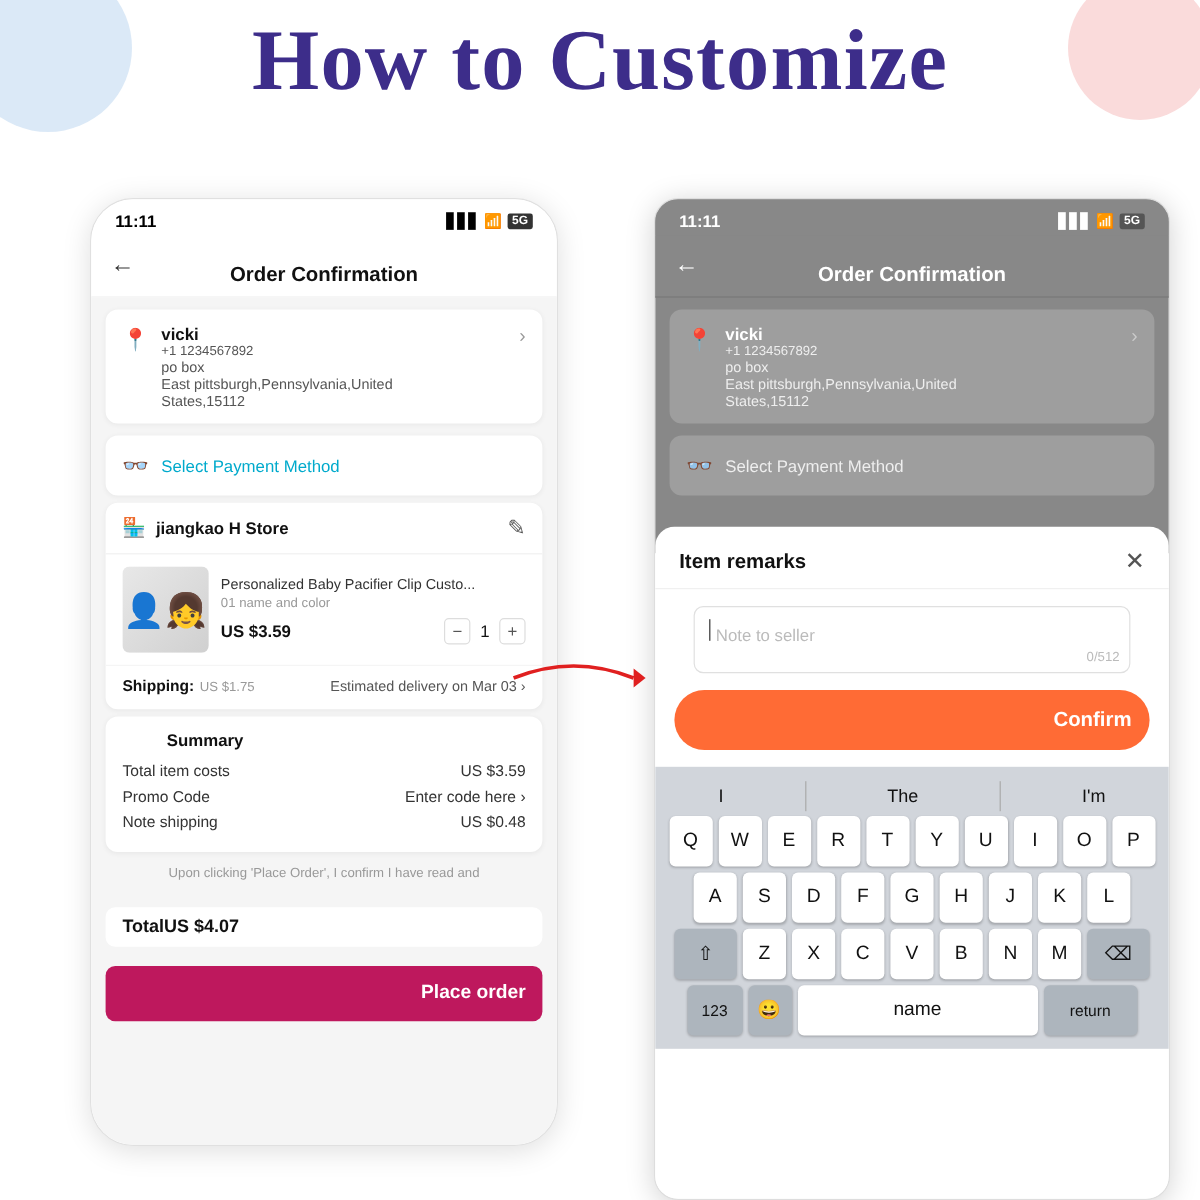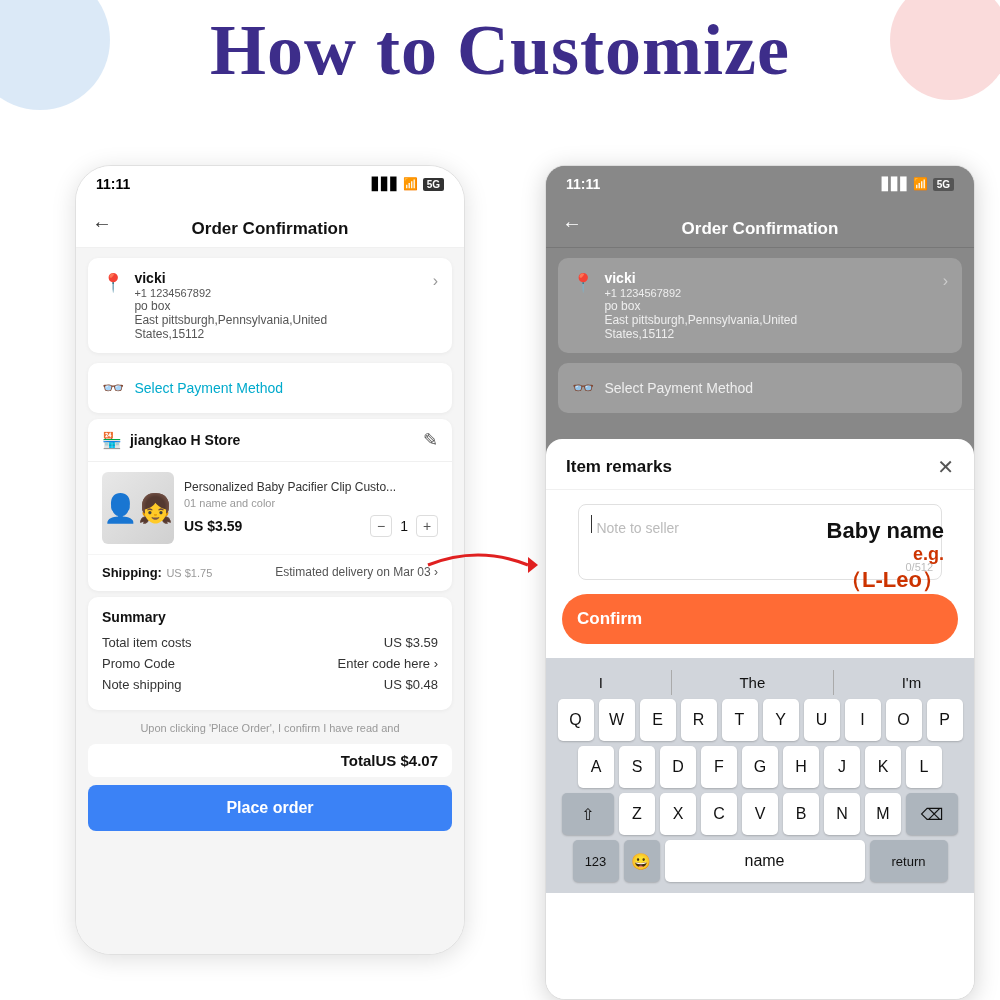--- a/index.html
+++ b/index.html
@@ -225,58 +225,58 @@
     .shipping-flex { display: flex; justify-content: space-between; align-items: center; }
 
     
     .summary-section {
       background: #fff;
       margin: 6px 12px;
       border-radius: 10px;
       padding: 12px 14px;
       box-shadow: 0 1px 4px rgba(0,0,0,0.05);
     }
-    .summary-title { font-size: 14px; font-weight: 700; color: #111; margin-bottom: 10px; }
+    .summary-title { font-size: 14px; font-weight: 700; color: #111; margin-bottom: 10px; margin-left: 37px; }
     .summary-row {
       display: flex;
       justify-content: space-between;
       margin-bottom: 6px;
       font-size: 13px;
       color: #333;
     }
 
     
     .terms-text {
       padding: 6px 14px;
       font-size: 11px;
       color: #999;
       text-align: center;
     }
 
     
     .total-row {
       display: flex;
-      justify-content: flex-end;
+      justify-content: flex-start;
       align-items: center;
       padding: 8px 14px;
       font-size: 15px;
       font-weight: 700;
       color: #111;
       background: #fff;
-      margin: 4px 12px;
+      margin: 16px 12px;
       border-radius: 8px;
     }
 
     
     .place-order-btn {
-      background: #3b82f6;
+      background: #be185d;
       color: #fff;
       font-size: 16px;
       font-weight: 700;
-      text-align: center;
+      text-align: right;
       padding: 14px;
       margin: 8px 12px;
       border-radius: 8px;
       cursor: pointer;
     }
 
     
     .arrow-annotation {
       position: absolute;
       top: 535px;
@@ -303,21 +303,21 @@
     }
     .modal-title { font-size: 17px; font-weight: 700; color: #111; }
     .modal-close { font-size: 20px; color: #555; cursor: pointer; }
 
     
     .note-area {
       margin: 14px 16px 0;
       border: 1px solid #e0e0e0;
       border-radius: 8px;
       padding: 10px 12px;
-      height: 76px;
+      height: 56px;
       position: relative;
     }
     .note-placeholder { font-size: 14px; color: #bbb; }
     .note-cursor { width: 1px; height: 18px; background: #333; display: inline-block; animation: blink 1s infinite; }
     @keyframes blink { 0%,100%{opacity:1} 50%{opacity:0} }
     .note-counter { position: absolute; bottom: 6px; right: 8px; font-size: 11px; color: #bbb; }
 
     
     .baby-name-annotation {
       position: absolute;
@@ -328,21 +328,21 @@
     .baby-name-title { font-size: 22px; font-weight: 900; color: #111; }
     .baby-name-eg { font-size: 18px; color: #cc3300; font-weight: 600; }
     .baby-name-example { font-size: 22px; color: #cc3300; font-weight: 700; }
 
     
     .confirm-btn {
       background: #ff6b35;
       color: #fff;
       font-size: 17px;
       font-weight: 700;
-      text-align: left;
+      text-align: right;
       padding: 15px;
       margin: 14px 16px;
       border-radius: 30px;
       cursor: pointer;
     }
 
     
     .keyboard {
       background: #d1d5db;
       padding: 6px 4px;
@@ -583,25 +583,20 @@
       <span class="modal-close">✕</span>
     </div>
 
     <div style="position:relative;margin:14px 16px 0;">
       <div class="note-area">
         <span class="note-cursor"></span>
         <span class="note-placeholder">Note to seller</span>
         <span class="note-counter">0/512</span>
       </div>
 
-      <div class="baby-name-annotation">
-        <div class="baby-name-title">Baby name</div>
-        <div class="baby-name-eg">e.g.</div>
-        <div class="baby-name-example">（L-Leo）</div>
-      </div>
     </div>
 
     <div class="confirm-btn">Confirm</div>
 
     <div class="keyboard">
 
       <div class="keyboard-suggestions">
         <span class="suggestion">I</span>
         <div class="suggestion-divider"></div>
         <span class="suggestion">The</span>

